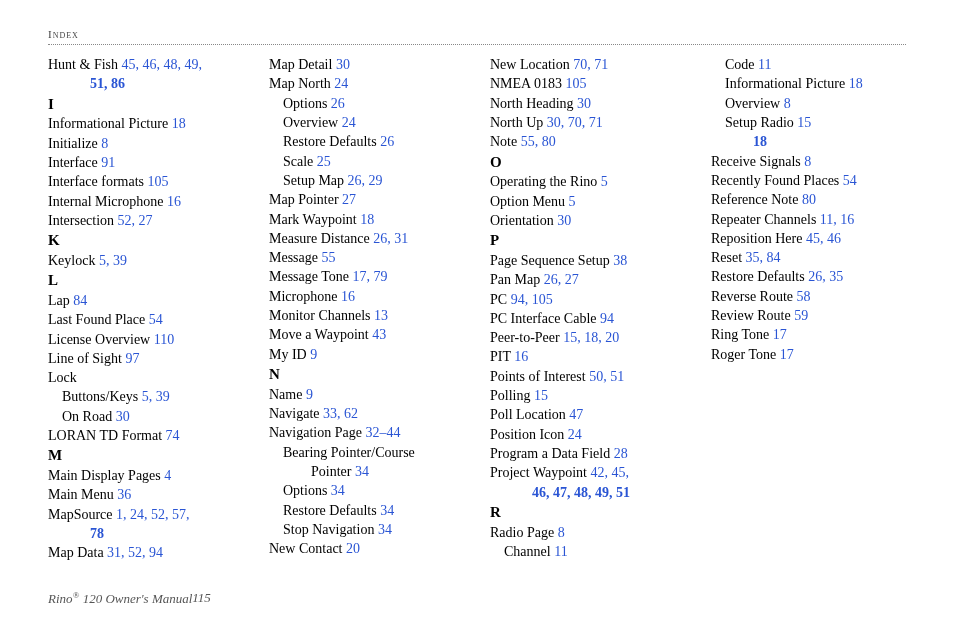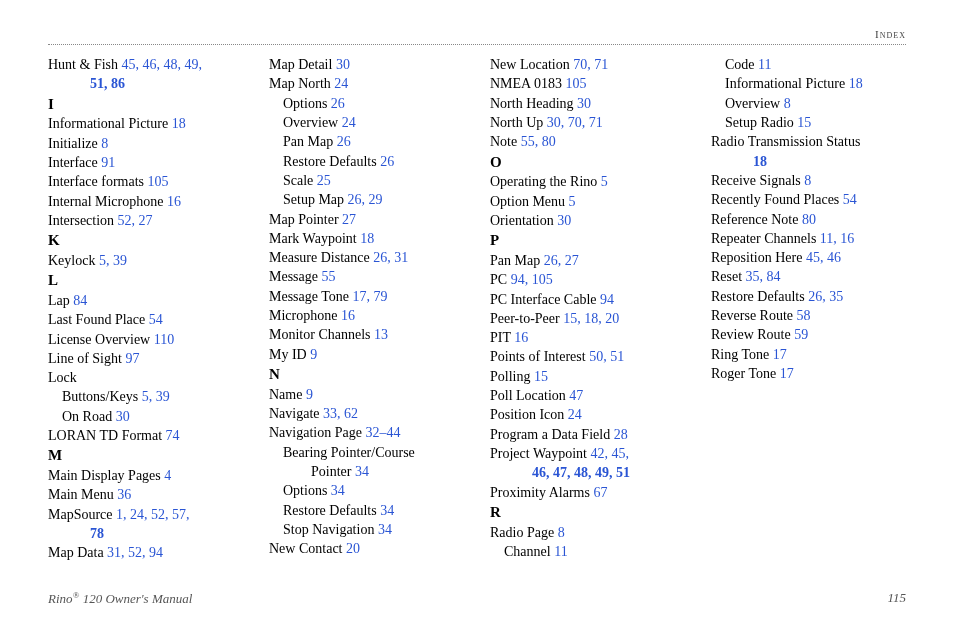--- a/index.html
+++ b/index.html
@@ -6,21 +6,20 @@
   html, body { width: 954px; height: 621px; }
   body {
     font-family: "Times New Roman", Times, serif;
     font-size: 14px;
     color: #000;
     background: #fff;
     padding: 28px 48px 18px 48px;
     position: relative;
   }
   .header {
-    text-align: right;
     font-size: 11px;
     letter-spacing: 1px;
     color: #444;
     font-variant: small-caps;
     padding-bottom: 4px;
   }
   .rule {
     border: 0;
     border-top: 1px dotted #888;
     margin-bottom: 10px;
@@ -38,21 +37,21 @@
     font-size: 15px;
     margin-top: 8px;
   }
   .entry .pages, .sub .pages, .wrap .pages { color: #2a55d4; }
   .sub { padding-left: 14px; }
   .wrap { padding-left: 42px; font-weight: bold; }
   .footer {
     position: absolute;
     left: 48px; right: 48px; bottom: 14px;
     display: flex;
-    justify-content: space-between;
+    justify-content: flex-start;
     font-style: italic;
     color: #555;
     font-size: 13px;
   }
   .footer .reg { font-size: 9px; vertical-align: super; }
   .footer .pg { font-style: italic; }
 </style>
 </head>
 <body>
 
@@ -83,31 +82,31 @@
     <p class="letter">M</p>
     <p class="entry"><span>Main Display Pages</span>  <span class="pages">4</span></p>
     <p class="entry"><span>Main Menu</span>  <span class="pages">36</span></p>
     <p class="entry"><span>MapSource</span>  <span class="pages">1, 24, 52, 57,</span></p>
     <p class="wrap"><span class="pages">78</span></p>
     <p class="entry"><span>Map Data</span>  <span class="pages">31, 52, 94</span></p>
     <p class="entry"><span>Map Detail</span>  <span class="pages">30</span></p>
     <p class="entry"><span>Map North</span>  <span class="pages">24</span></p>
     <p class="sub"><span>Options</span>  <span class="pages">26</span></p>
     <p class="sub"><span>Overview</span>  <span class="pages">24</span></p>
-    <p class="sub"><span>Pan Map</span>  <span class="pages">26</span></p>
     <p class="sub"><span>Restore Defaults</span>  <span class="pages">26</span></p>
     <p class="sub"><span>Scale</span>  <span class="pages">25</span></p>
     <p class="sub"><span>Setup Map</span>  <span class="pages">26, 29</span></p>
     <p class="entry"><span>Map Pointer</span>  <span class="pages">27</span></p>
     <p class="entry"><span>Mark Waypoint</span>  <span class="pages">18</span></p>
     <p class="entry"><span>Measure Distance</span>  <span class="pages">26, 31</span></p>
     <p class="entry"><span>Message</span>  <span class="pages">55</span></p>
     <p class="entry"><span>Message Tone</span>  <span class="pages">17, 79</span></p>
     <p class="entry"><span>Microphone</span>  <span class="pages">16</span></p>
     <p class="entry"><span>Monitor Channels</span>  <span class="pages">13</span></p>
+    <p class="entry"><span>Move a Waypoint</span>  <span class="pages">43</span></p>
     <p class="entry"><span>My ID</span>  <span class="pages">9</span></p>
     <p class="letter">N</p>
     <p class="entry"><span>Name</span>  <span class="pages">9</span></p>
     <p class="entry"><span>Navigate</span>  <span class="pages">33, 62</span></p>
     <p class="entry"><span>Navigation Page</span>  <span class="pages">32–44</span></p>
     <p class="sub"><span>Bearing Pointer/Course</span></p>
     <p class="sub" style="padding-left: 42px;"><span>Pointer</span>  <span class="pages">34</span></p>
     <p class="sub"><span>Options</span>  <span class="pages">34</span></p>
     <p class="sub"><span>Restore Defaults</span>  <span class="pages">34</span></p>
     <p class="sub"><span>Stop Navigation</span>  <span class="pages">34</span></p>
@@ -115,41 +114,40 @@
     <p class="entry"><span>New Location</span>  <span class="pages">70, 71</span></p>
     <p class="entry"><span>NMEA 0183</span>  <span class="pages">105</span></p>
     <p class="entry"><span>North Heading</span>  <span class="pages">30</span></p>
     <p class="entry"><span>North Up</span>  <span class="pages">30, 70, 71</span></p>
     <p class="entry"><span>Note</span>  <span class="pages">55, 80</span></p>
     <p class="letter">O</p>
     <p class="entry"><span>Operating the Rino</span>  <span class="pages">5</span></p>
     <p class="entry"><span>Option Menu</span>  <span class="pages">5</span></p>
     <p class="entry"><span>Orientation</span>  <span class="pages">30</span></p>
     <p class="letter">P</p>
+    <p class="entry"><span>Page Sequence Setup</span>  <span class="pages">38</span></p>
     <p class="entry"><span>Pan Map</span>  <span class="pages">26, 27</span></p>
     <p class="entry"><span>PC</span>  <span class="pages">94, 105</span></p>
     <p class="entry"><span>PC Interface Cable</span>  <span class="pages">94</span></p>
     <p class="entry"><span>Peer-to-Peer</span>  <span class="pages">15, 18, 20</span></p>
     <p class="entry"><span>PIT</span>  <span class="pages">16</span></p>
     <p class="entry"><span>Points of Interest</span>  <span class="pages">50, 51</span></p>
     <p class="entry"><span>Polling</span>  <span class="pages">15</span></p>
     <p class="entry"><span>Poll Location</span>  <span class="pages">47</span></p>
     <p class="entry"><span>Position Icon</span>  <span class="pages">24</span></p>
     <p class="entry"><span>Program a Data Field</span>  <span class="pages">28</span></p>
     <p class="entry"><span>Project Waypoint</span>  <span class="pages">42, 45,</span></p>
     <p class="wrap"><span class="pages">46, 47, 48, 49, 51</span></p>
-    <p class="entry"><span>Proximity Alarms</span>  <span class="pages">67</span></p>
     <p class="letter">R</p>
     <p class="entry"><span>Radio Page</span>  <span class="pages">8</span></p>
     <p class="sub"><span>Channel</span>  <span class="pages">11</span></p>
     <p class="sub"><span>Code</span>  <span class="pages">11</span></p>
     <p class="sub"><span>Informational Picture</span>  <span class="pages">18</span></p>
     <p class="sub"><span>Overview</span>  <span class="pages">8</span></p>
     <p class="sub"><span>Setup Radio</span>  <span class="pages">15</span></p>
-    <p class="entry"><span>Radio Transmission Status</span></p>
     <p class="wrap"><span class="pages">18</span></p>
     <p class="entry"><span>Receive Signals</span>  <span class="pages">8</span></p>
     <p class="entry"><span>Recently Found Places</span>  <span class="pages">54</span></p>
     <p class="entry"><span>Reference Note</span>  <span class="pages">80</span></p>
     <p class="entry"><span>Repeater Channels</span>  <span class="pages">11, 16</span></p>
     <p class="entry"><span>Reposition Here</span>  <span class="pages">45, 46</span></p>
     <p class="entry"><span>Reset</span>  <span class="pages">35, 84</span></p>
     <p class="entry"><span>Restore Defaults</span>  <span class="pages">26, 35</span></p>
     <p class="entry"><span>Reverse Route</span>  <span class="pages">58</span></p>
     <p class="entry"><span>Review Route</span>  <span class="pages">59</span></p>

